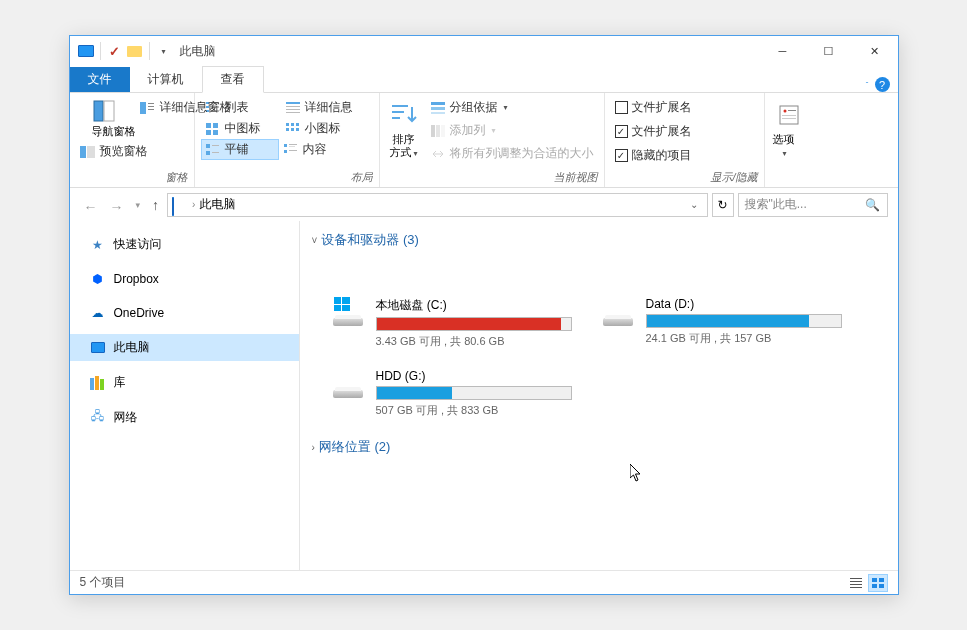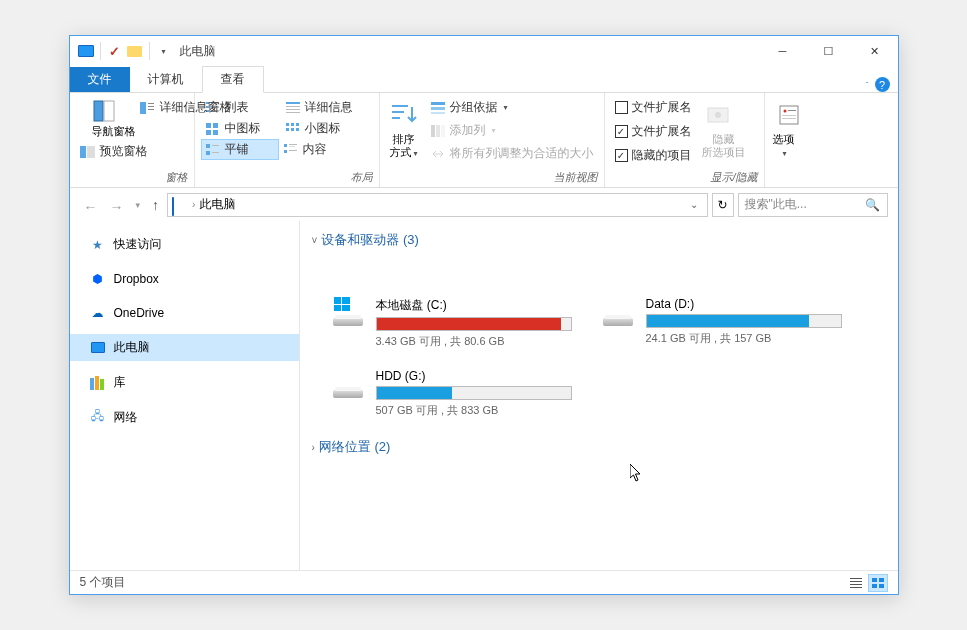--- a/index.html
+++ b/index.html
@@ -305,29 +305,20 @@
               <span>文件扩展名</span>
             </div>
           <div class="rbtn">
               <span class="check-box">✓</span>
               <span>文件扩展名</span>
             </div>
           <div class="rbtn">
               <span class="check-box">✓</span>
               <span>隐藏的项目</span>
             </div>
-        </div>
-        <div class="ricon-lg disabled">
-          <span class="icon" style="opacity:0.4">
-              <svg width="26" height="26">
-                <rect x="3" y="6" width="20" height="14" fill="#ddd" stroke="#aaa"></rect>
-                <circle cx="13" cy="13" r="3" fill="#aaa"></circle>
-              </svg>
-            </span>
-          <span class="lbl"><span>隐藏</span><br><span>所选项目</span></span>
         </div>
       </div>
       <div class="rgroup-label">显示/隐藏</div>
     </div>
 
     <div class="rgroup" style="width:55px;border-right:none">
       <div class="rgroup-body" style="justify-content:center">
         <div class="ricon-lg">
           <span class="icon">
               <svg width="26" height="26">

